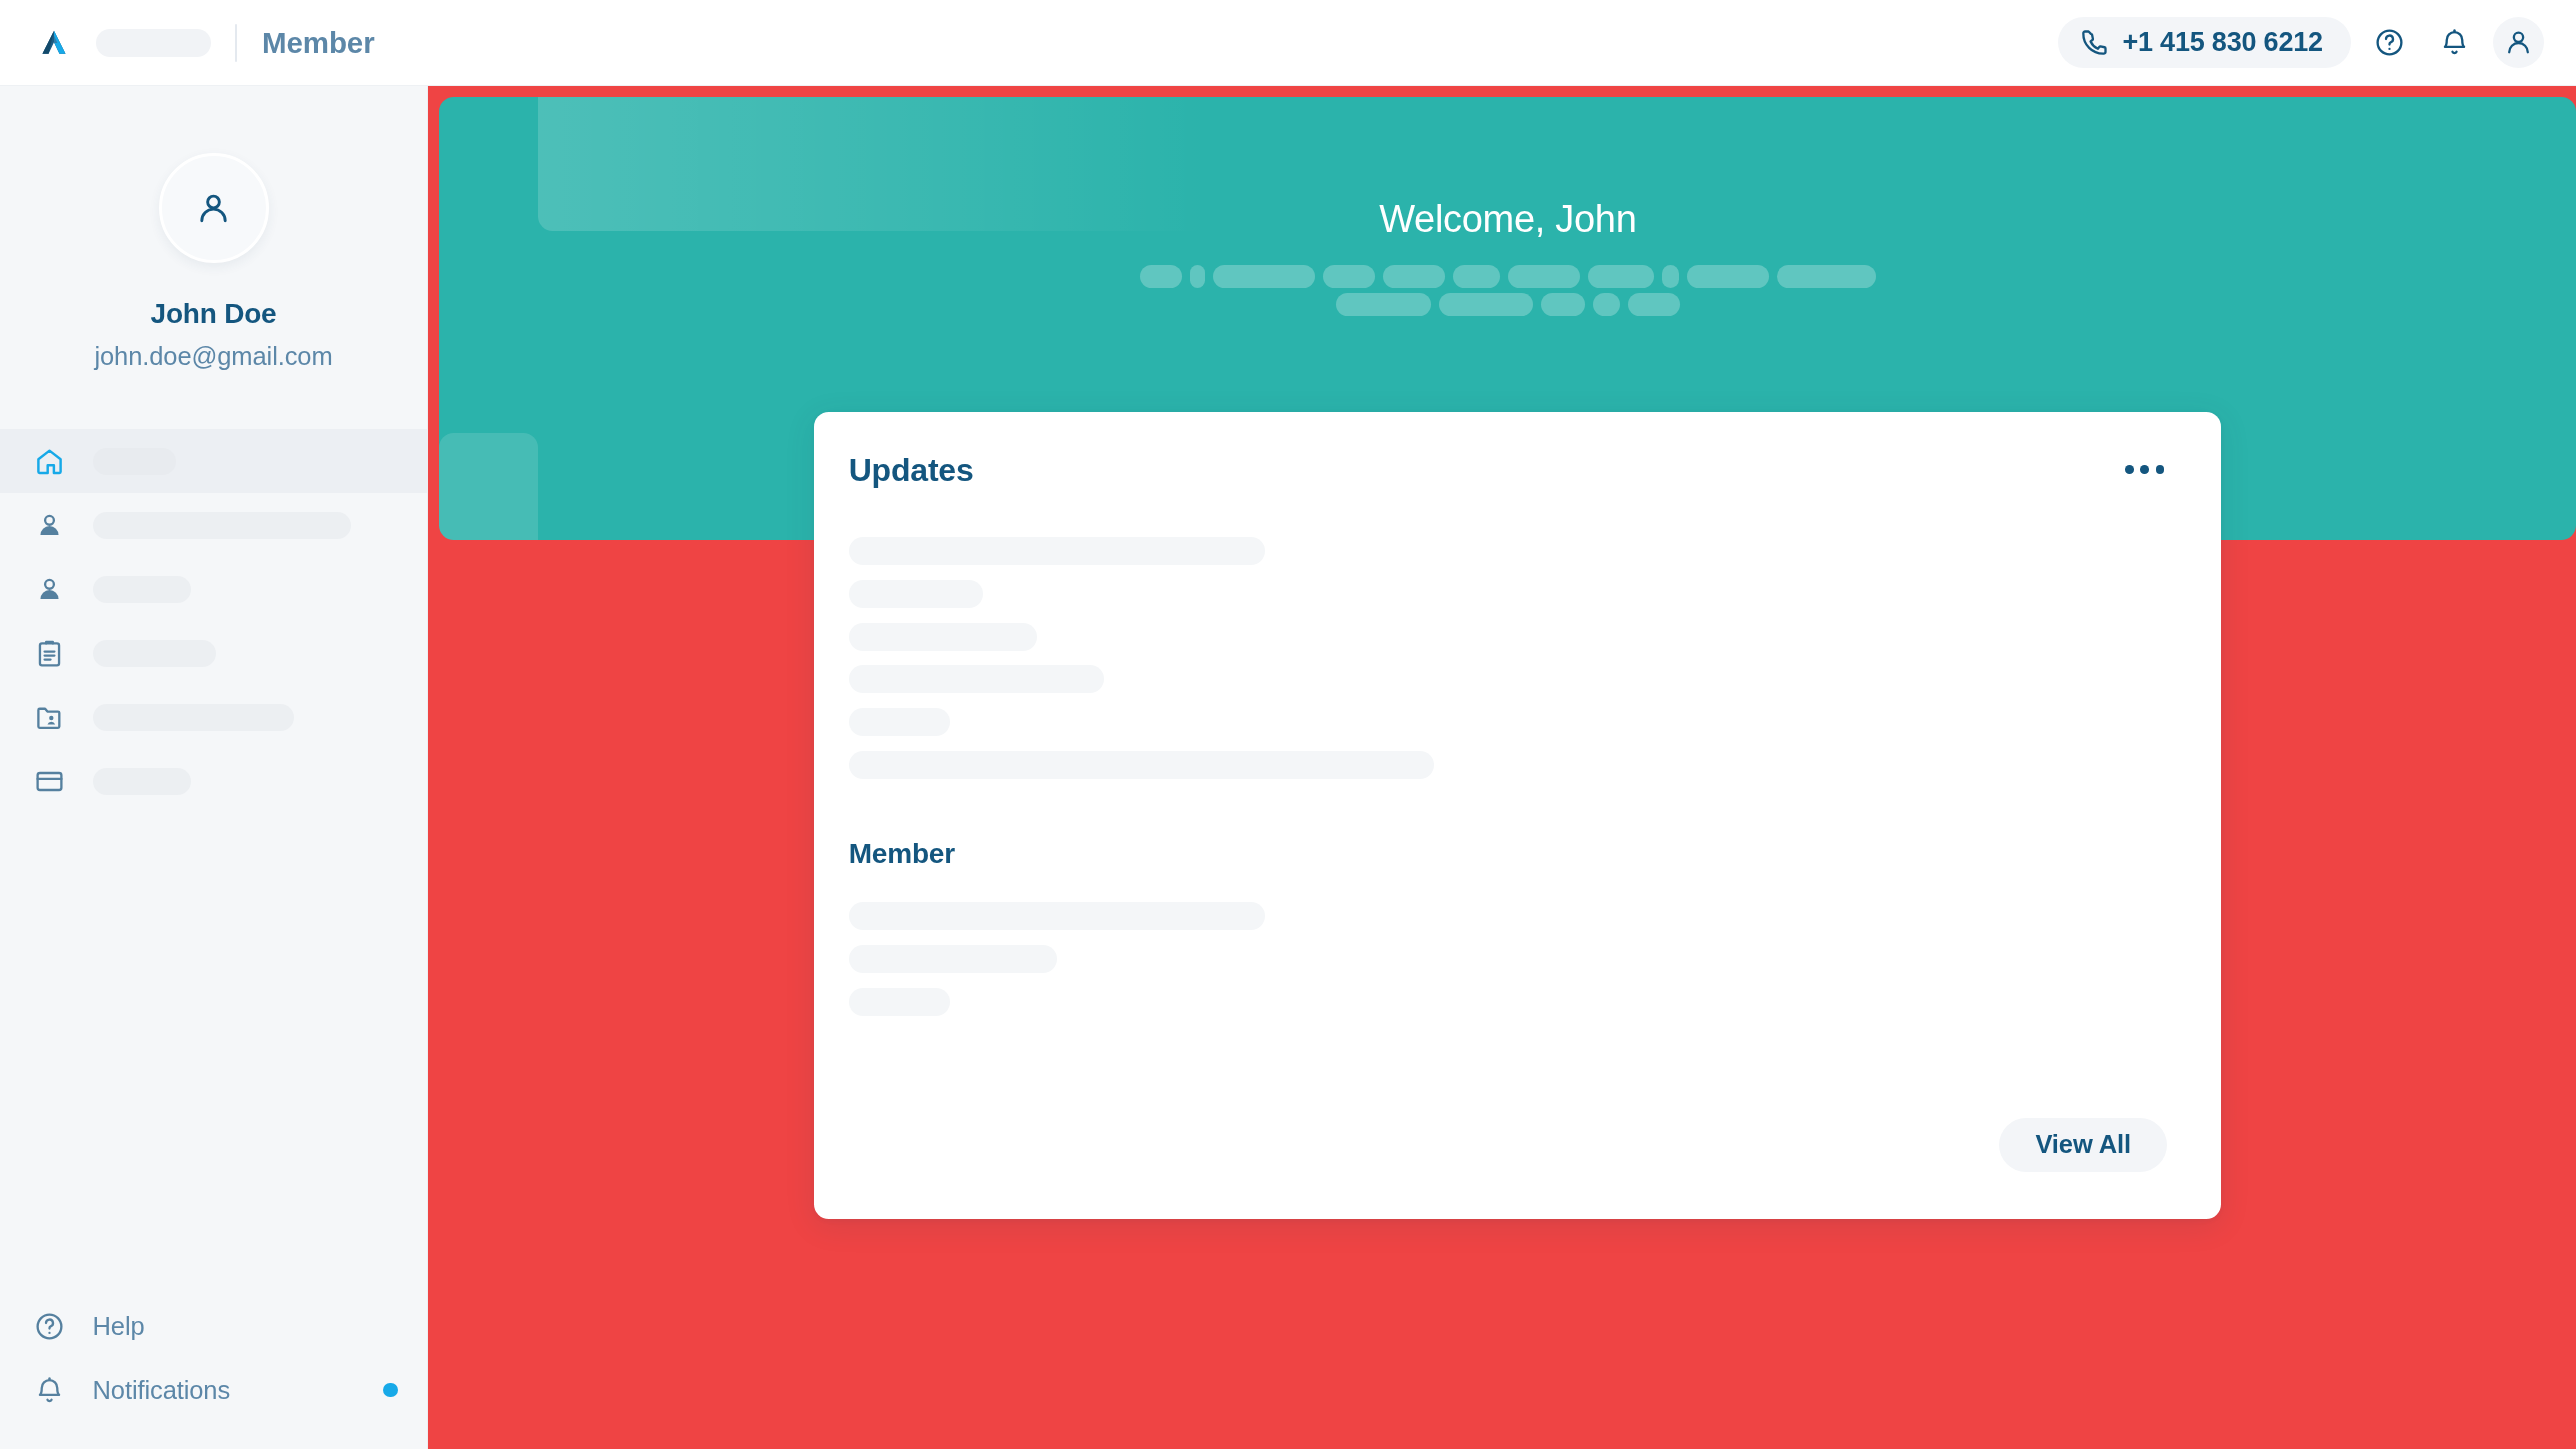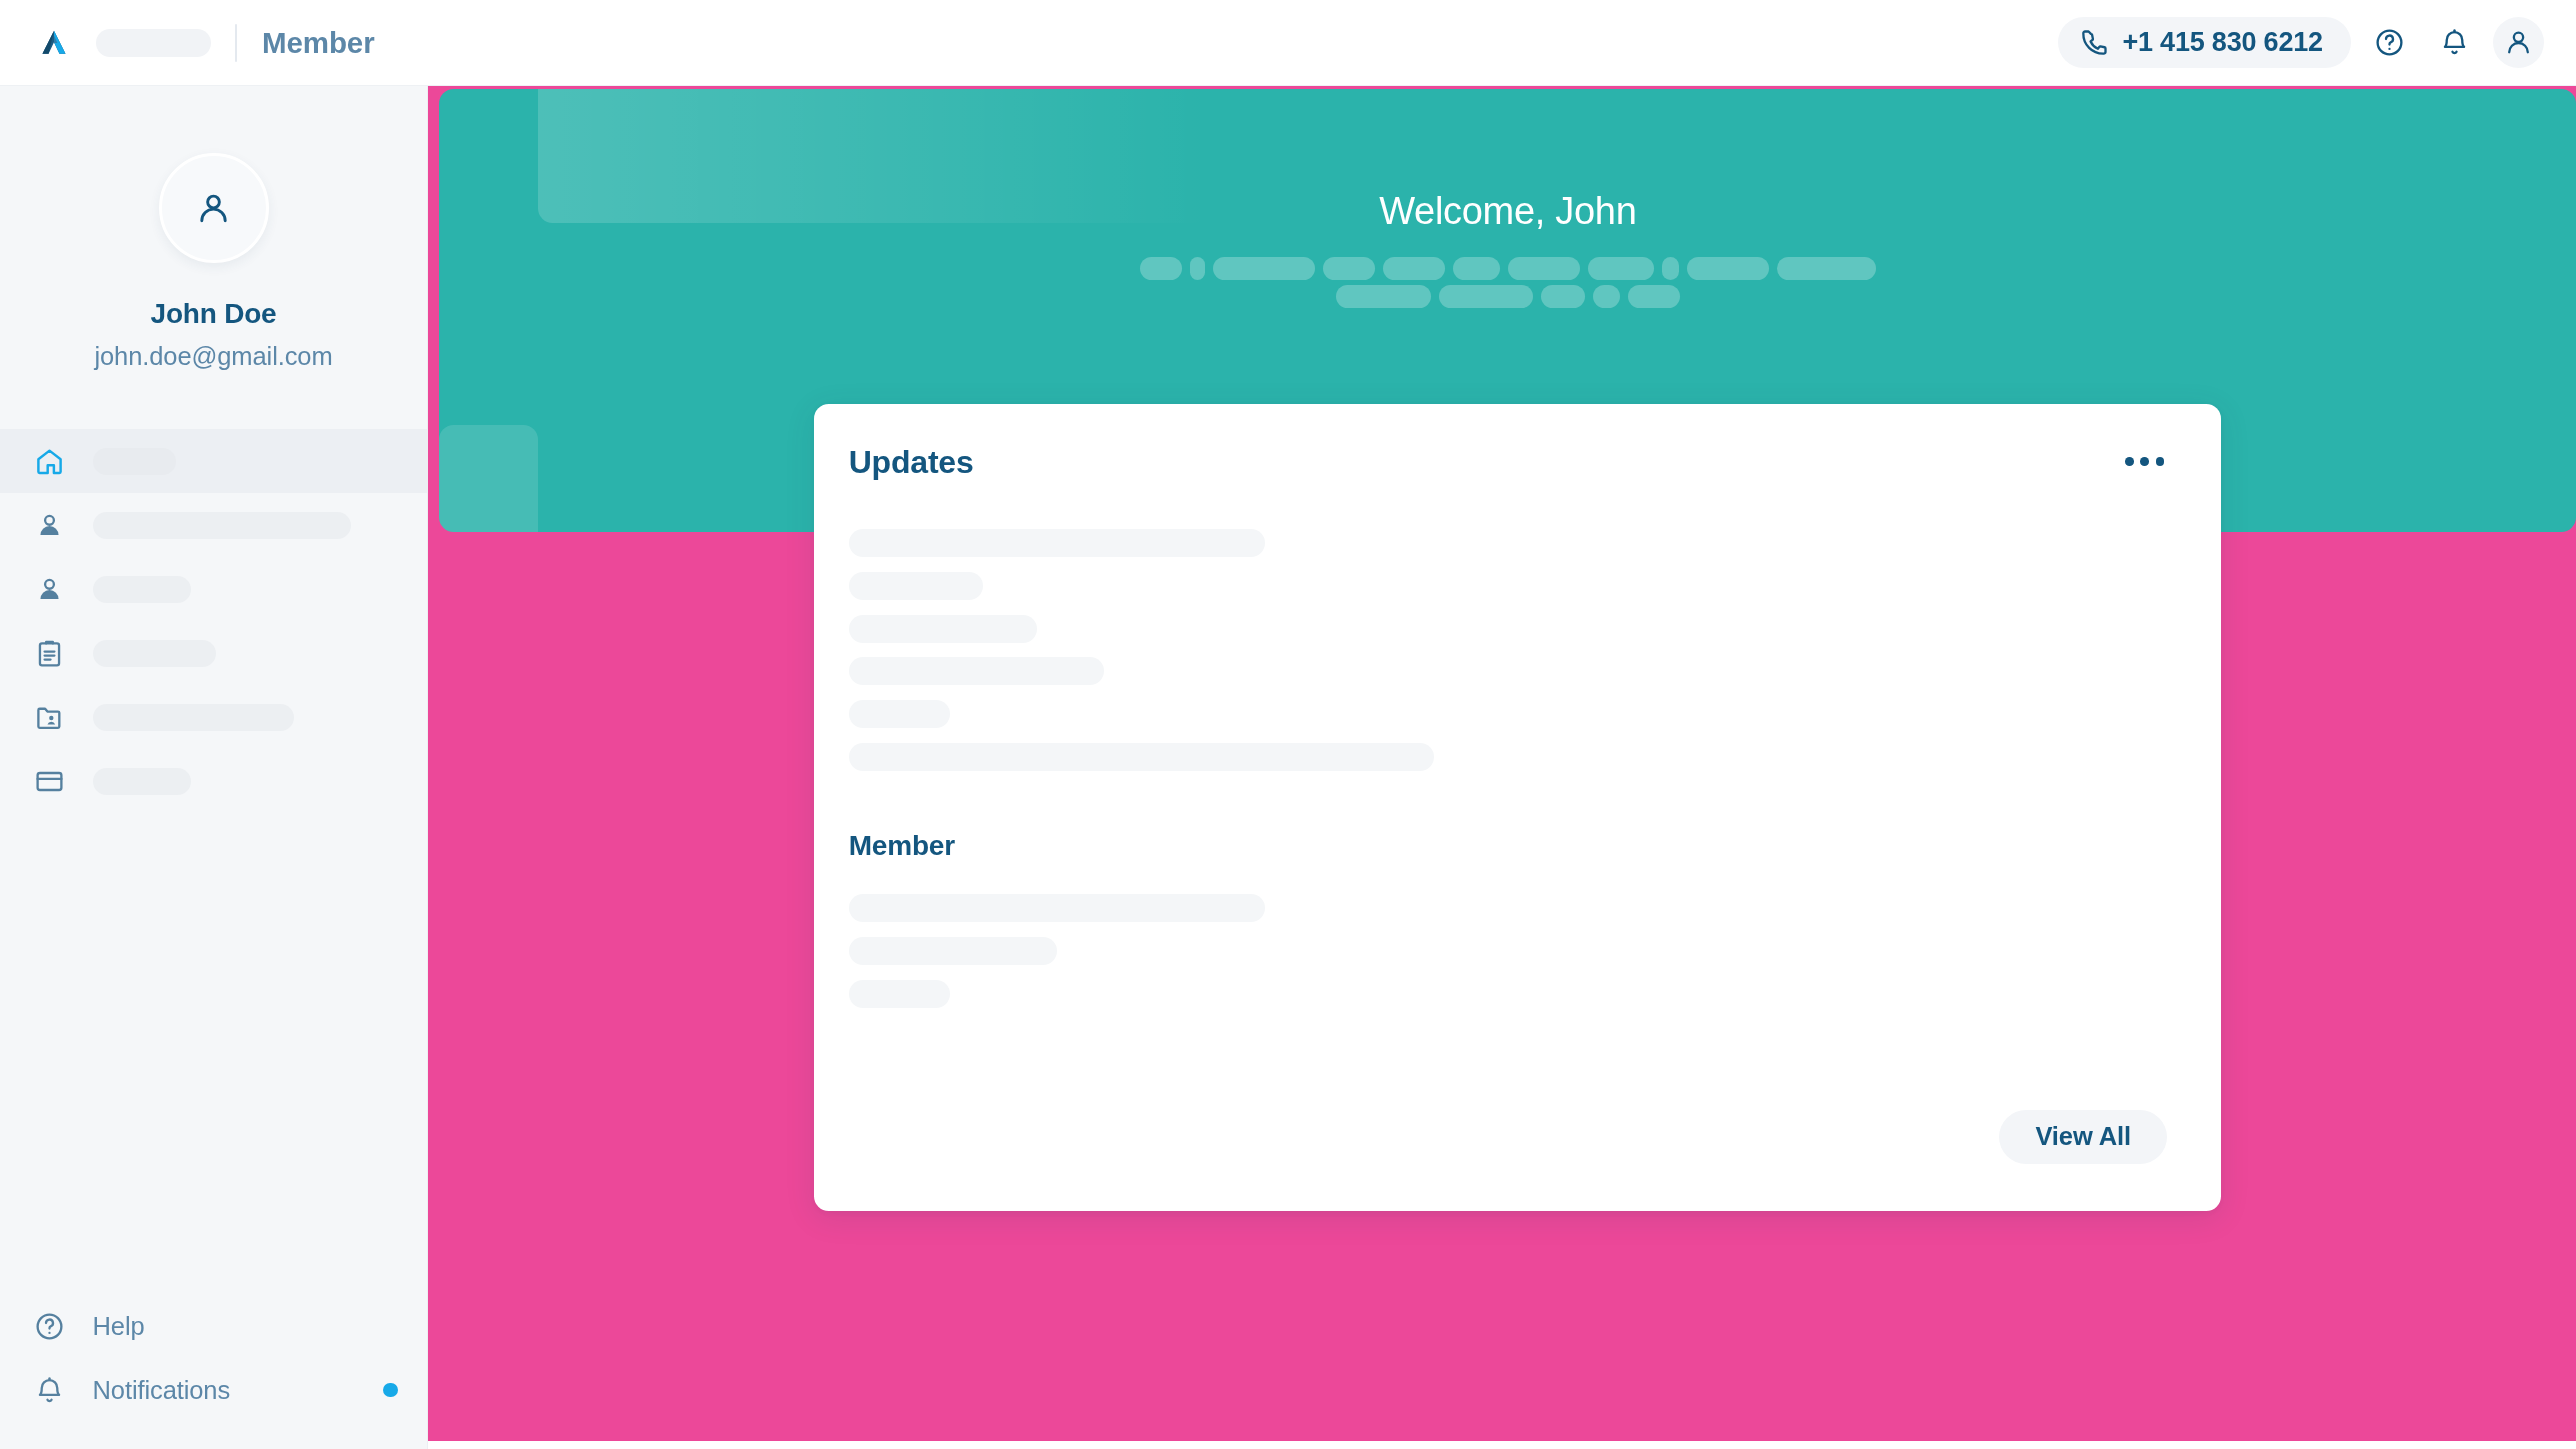--- a/index.html
+++ b/index.html
@@ -176,24 +176,24 @@
   .footer-dot {
     margin-left: auto;
     width: 14.8px; height: 14.8px;
     border-radius: 50%;
     background: #17a9e8;
   }
 
   
   .main {
     position: absolute;
-    top: 78px; left: 428px;
+    top: 86px; left: 428px;
     width: 2148px;
     height: 1363px;
-    background: #ec4899;
+    background: #ef4444;
     overflow: hidden;
   }
   .hero {
     position: absolute;
     top: 10.7px; left: 11.4px;
     width: 2137px;
     height: 443px;
     background: #2bb3ab;
     border-radius: 14.8px;
     overflow: hidden;

